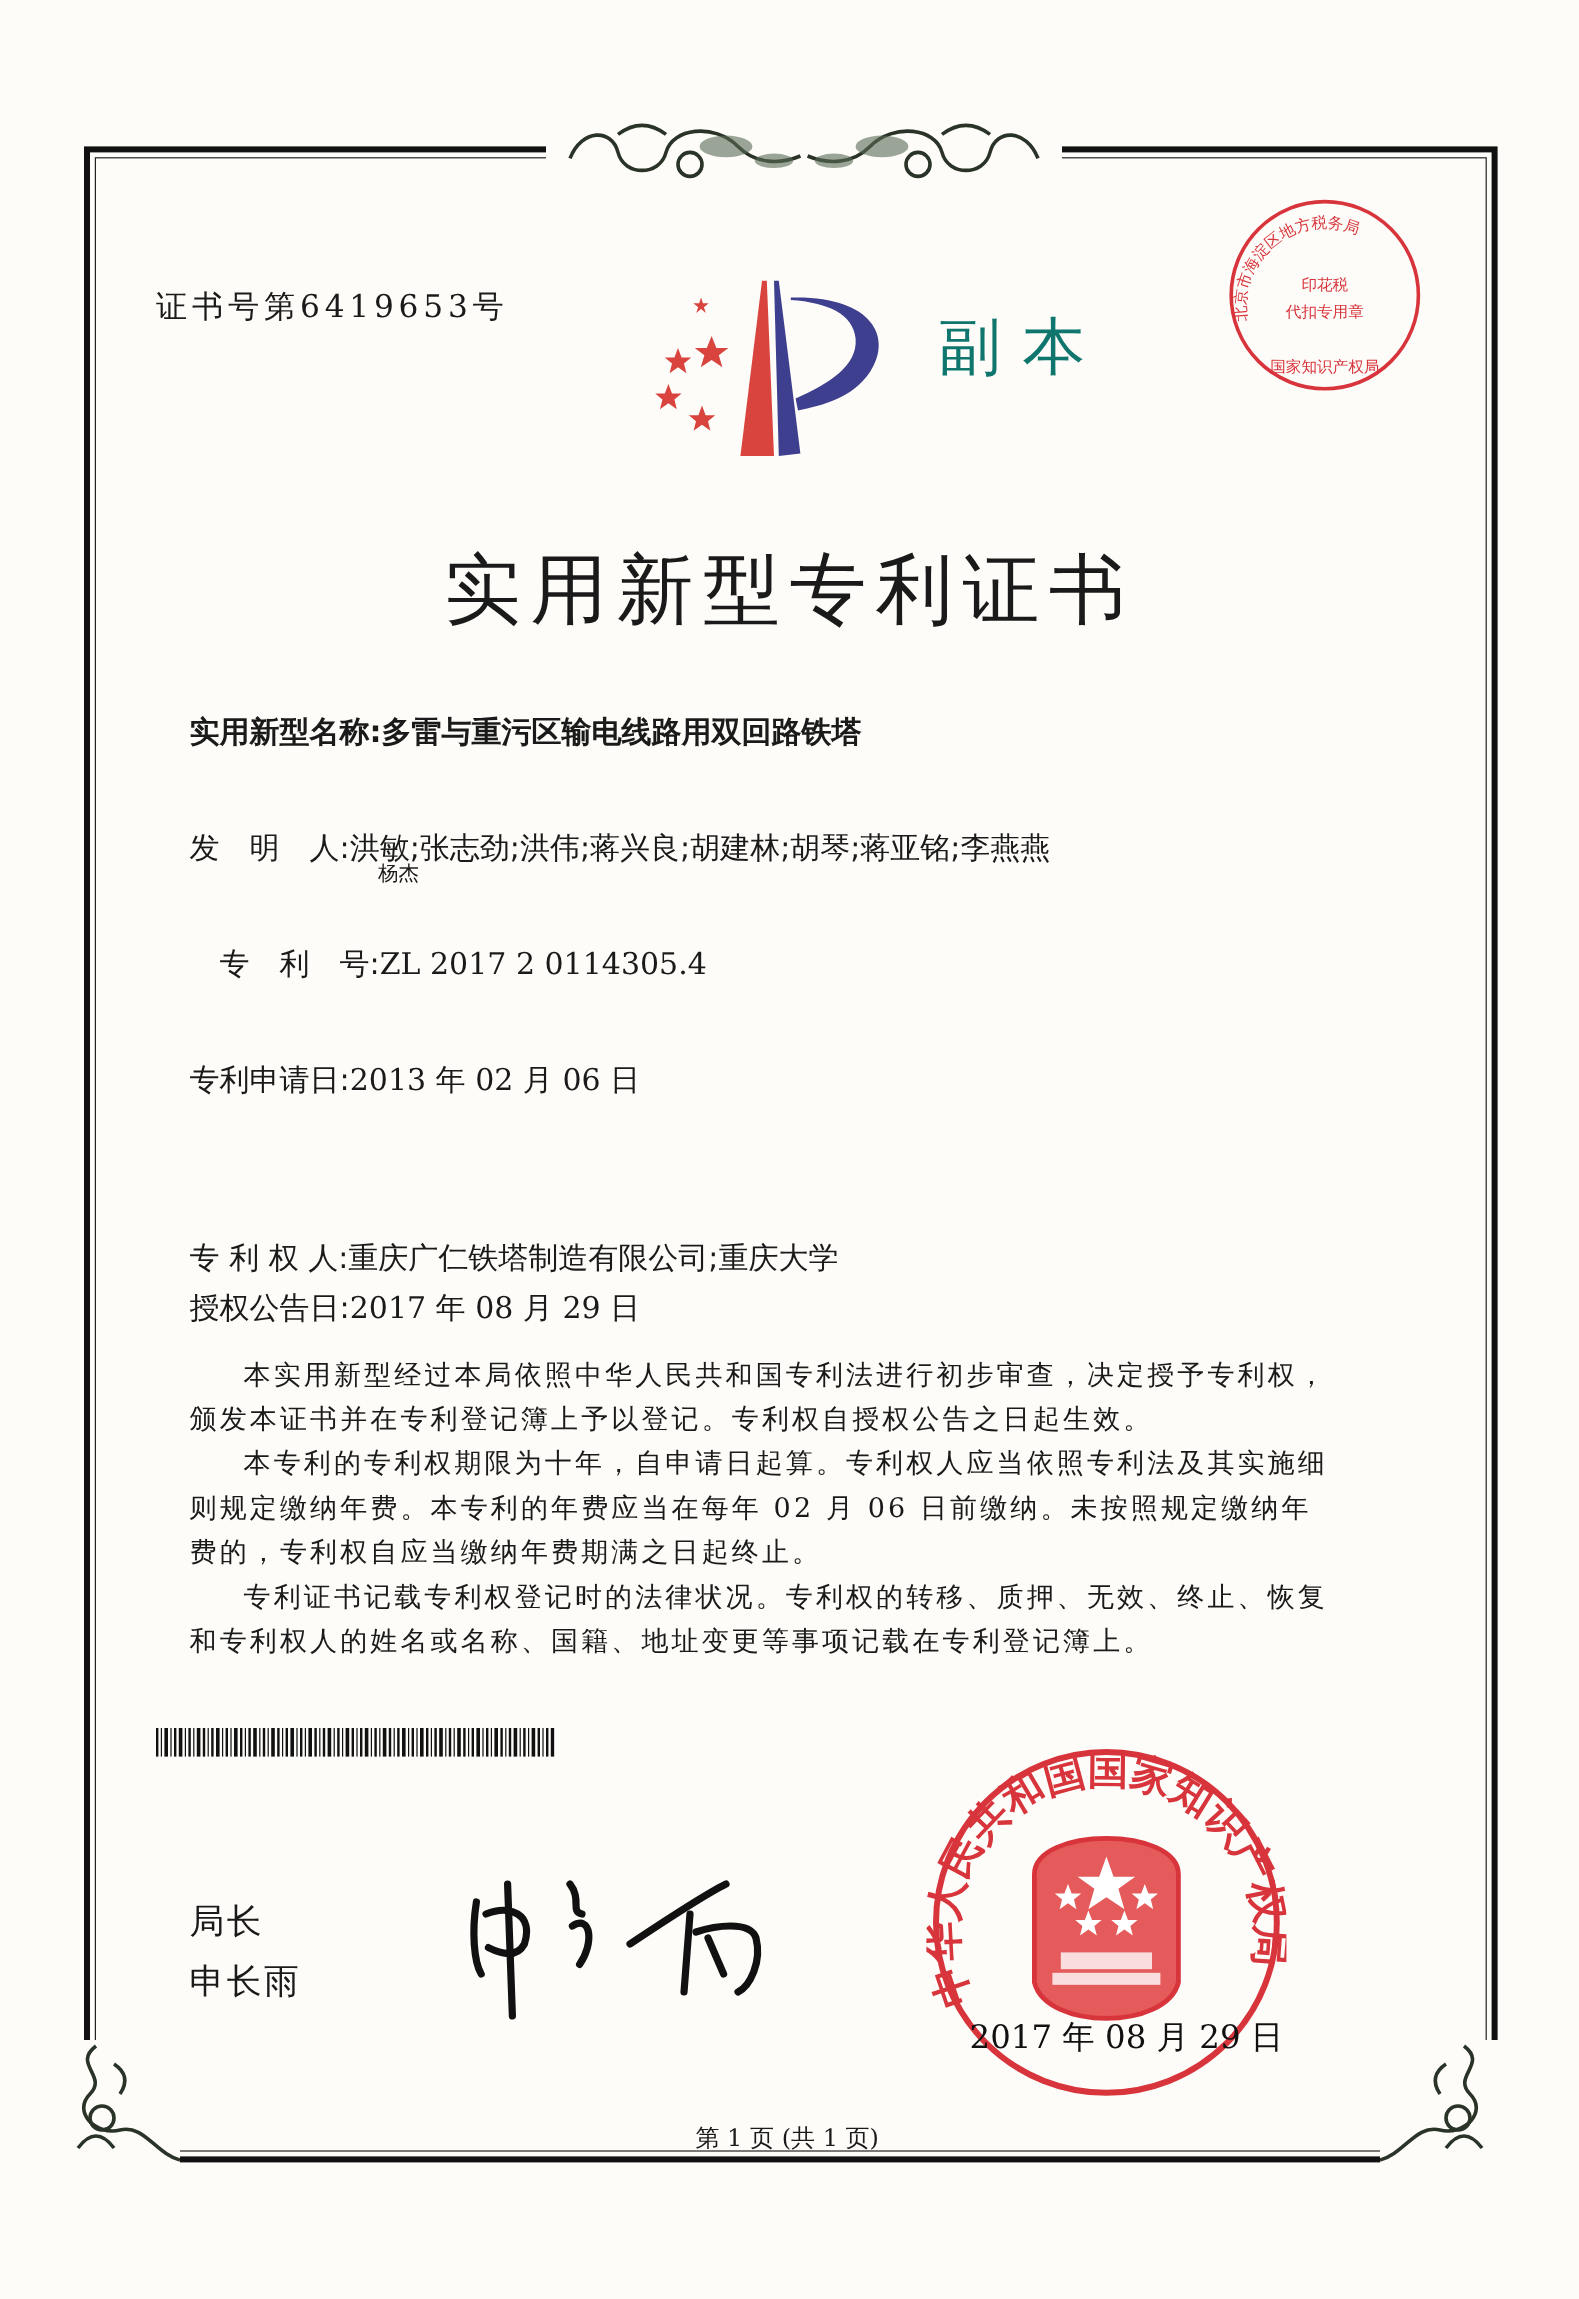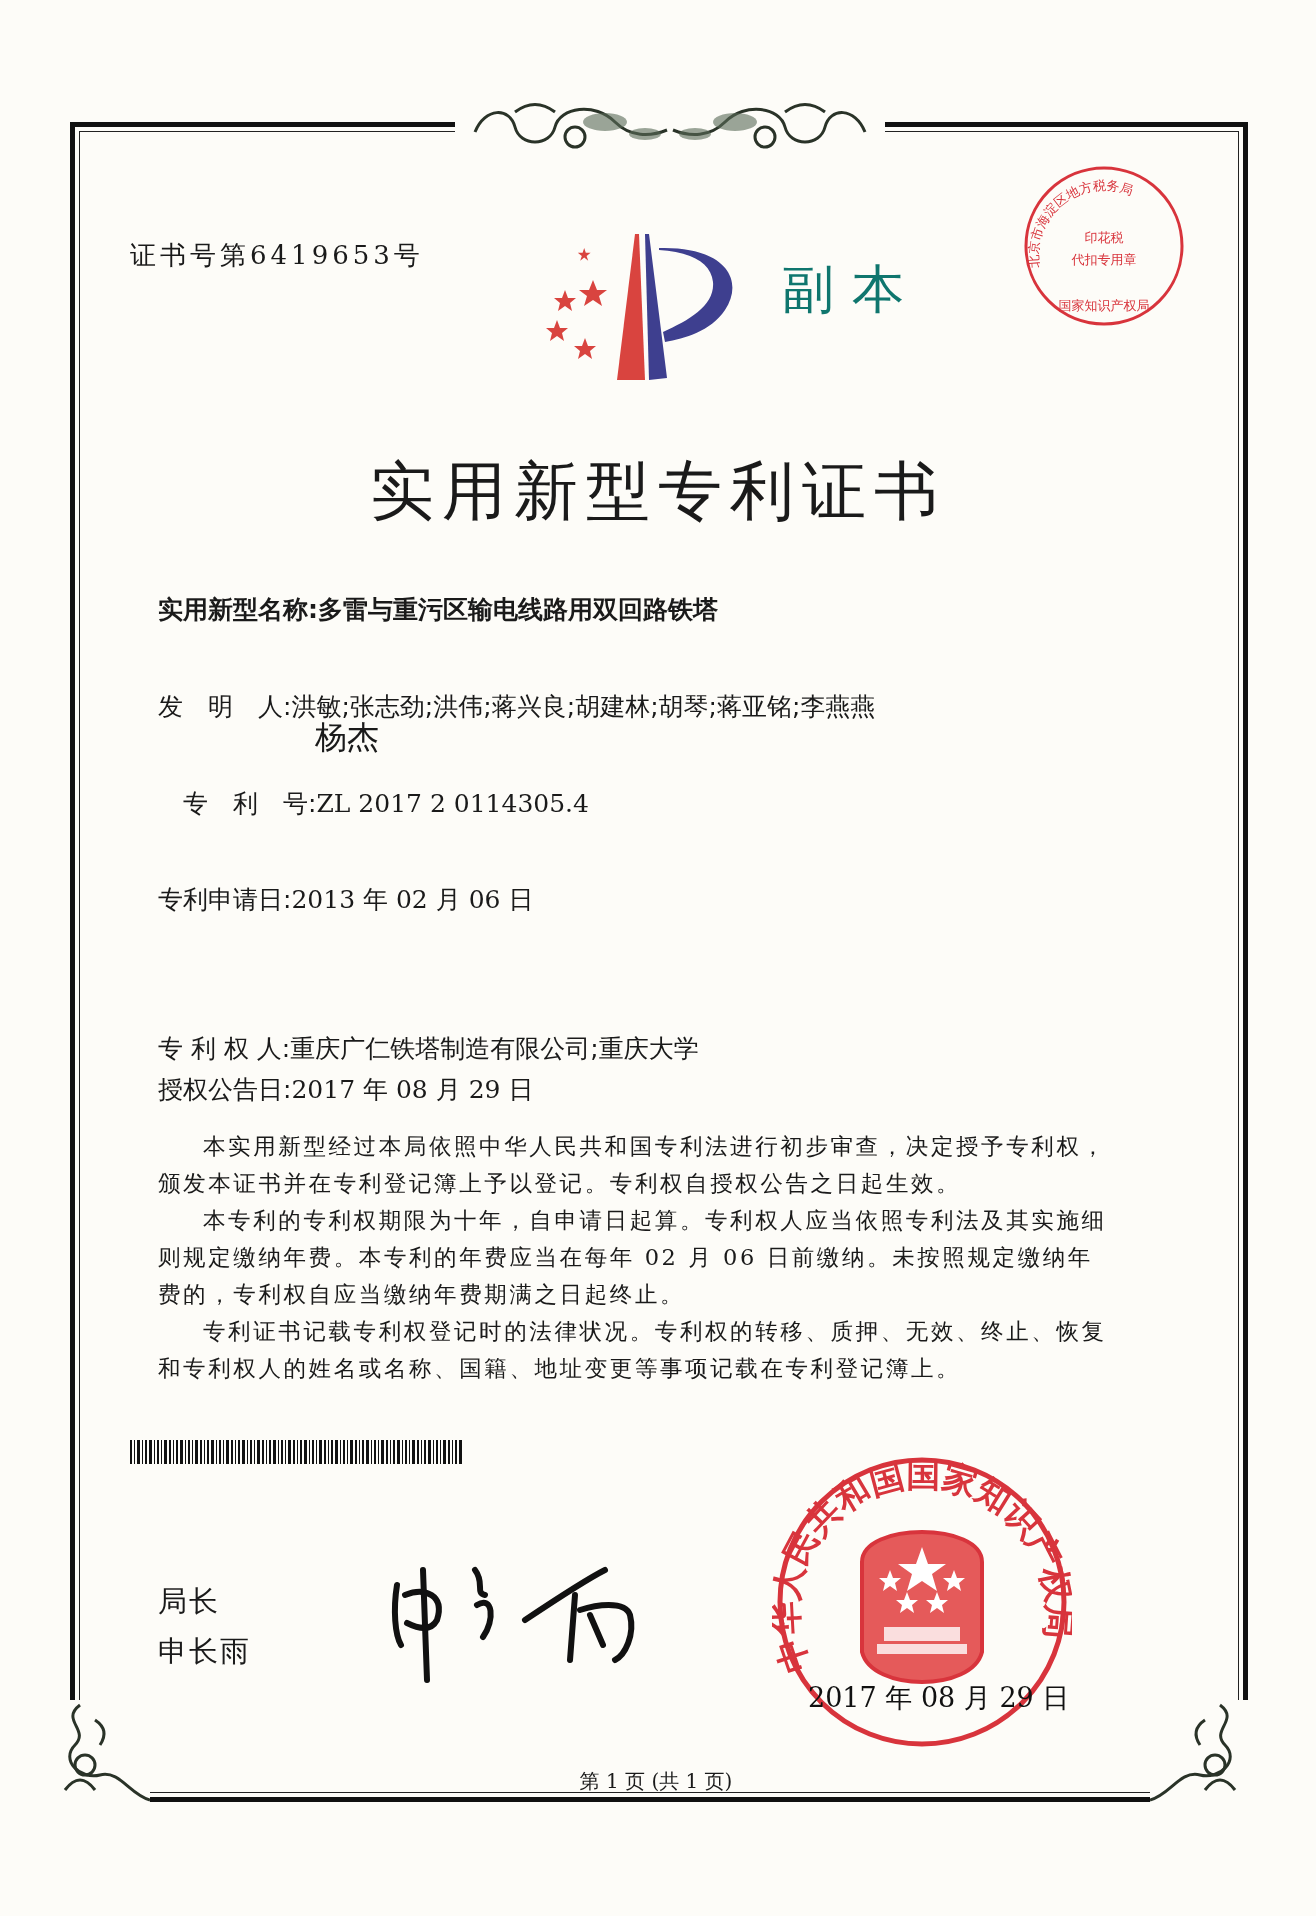--- a/index.html
+++ b/index.html
@@ -21,21 +21,21 @@
                 font-family:"DejaVu Sans","Liberation Sans",sans-serif; letter-spacing:18px; }
   .tax-stamp { position:absolute; left:1020px; top:162px; width:168px; height:168px; }
 
   .title { position:absolute; left:0; width:1316px; top:415px; text-align:center;
            font-size:64px; letter-spacing:8px; font-family:"DejaVu Sans","Liberation Sans",sans-serif;margin-top:33px; }
 
   .field { position:absolute; left:158px; font-size:25px;
            font-family:"DejaVu Sans","Liberation Sans",sans-serif; }
   .field .lbl { display:inline-block; }
   .field .val { display:inline; }
-  .inv2 { position:absolute; left:315px; top:716px; font-size:32px;
+  .inv2 { position:absolute; left:315px; top:716px; font-size:17px;
           font-family:"DejaVu Sans","Liberation Sans",sans-serif; }
 
   .body-text { position:absolute; left:158px; width:960px; font-size:22.5px; line-height:37px;
                font-family:"DejaVu Serif","Liberation Serif",serif; letter-spacing:2.6px; }
   .body-text p { margin:0; text-indent:45px; }
 
   .barcode { position:absolute; left:130px; top:1440px; width:332px; height:24px; }
 
   .director-title, .director-name { position:absolute; left:158px; font-size:29px;
            font-family:"DejaVu Sans","Liberation Sans",sans-serif; letter-spacing:2px; }

